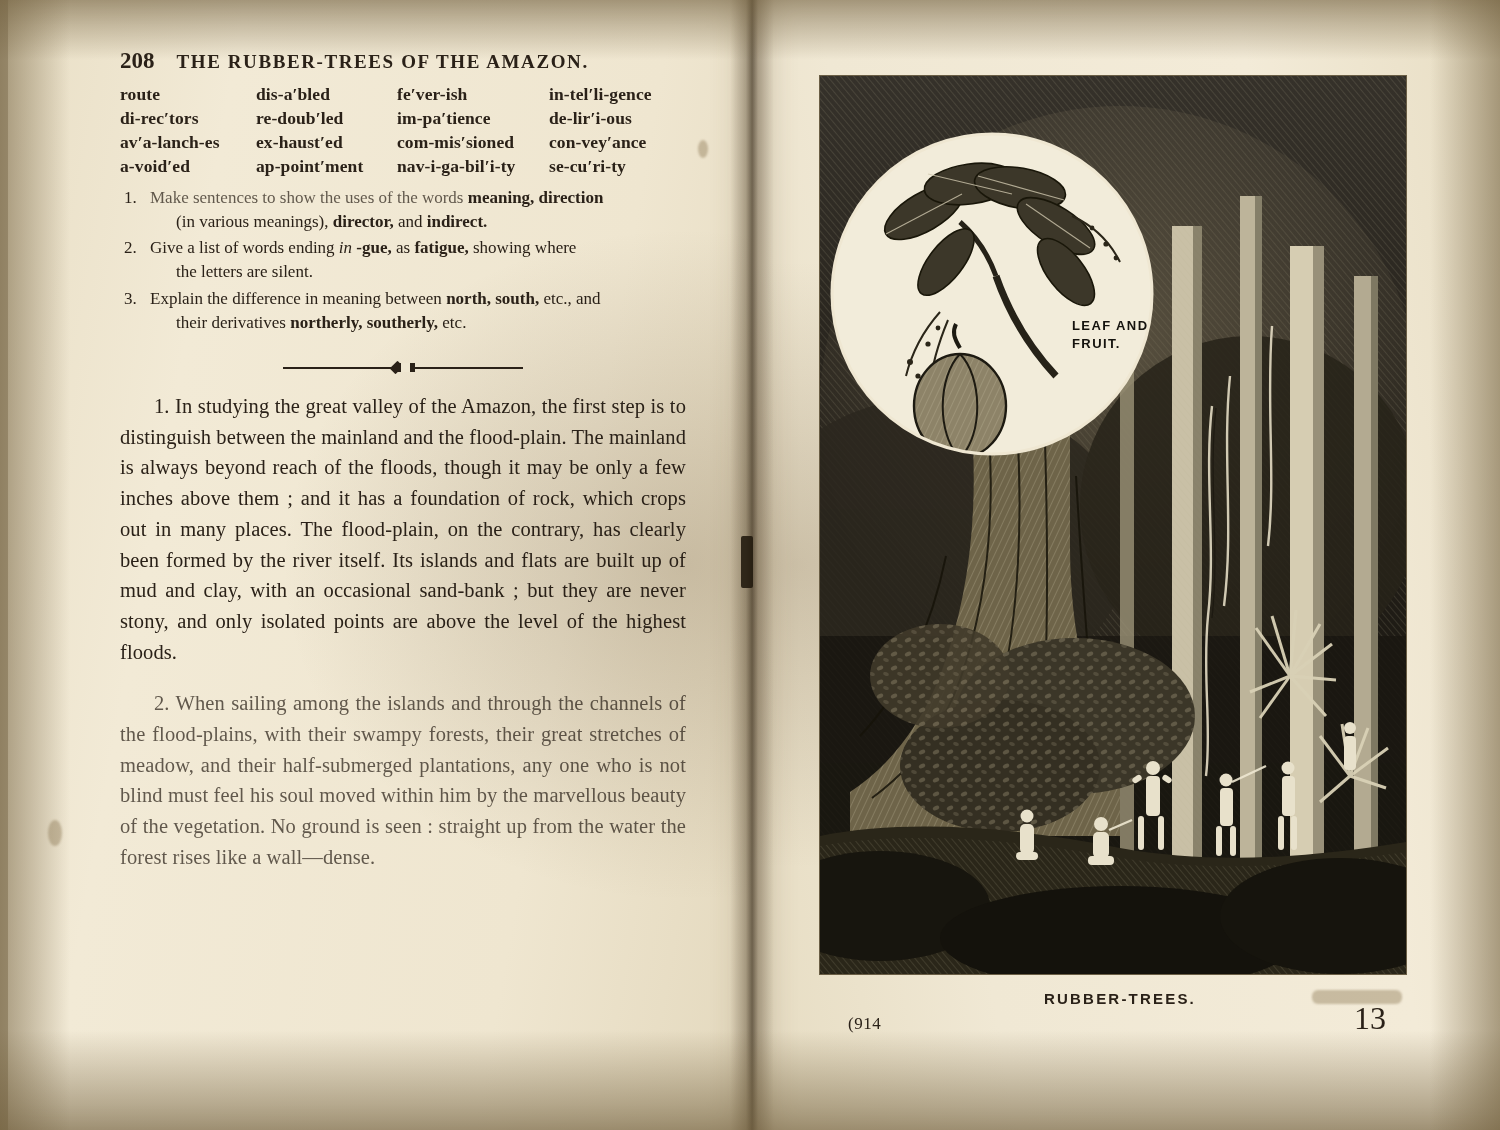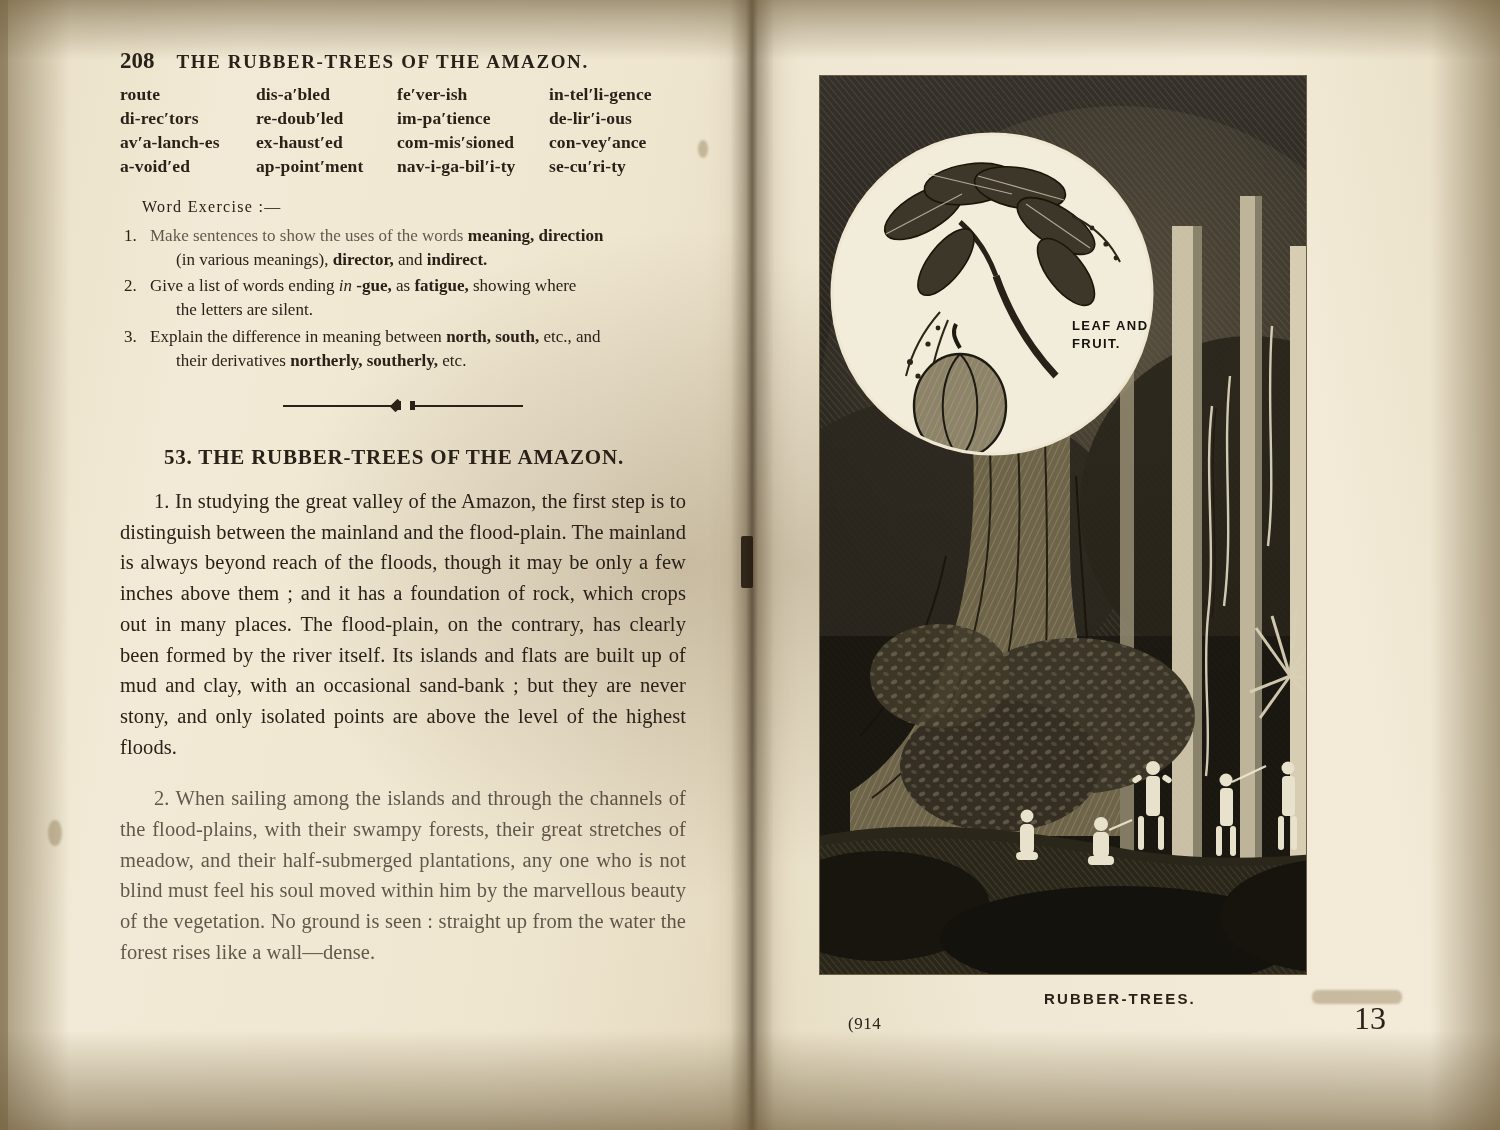--- a/index.html
+++ b/index.html
@@ -218,21 +218,21 @@
 
   
   .rp-inner {
     position: absolute;
     left: 68px;
     top: 76px;
     width: 600px;
   }
   .plate {
     position: relative;
-    width: 486px;
+    width: 586px;
     height: 898px;
     background: #1d1a14;
     overflow: hidden;
     box-shadow: 0 0 0 1px #6a5e45;
   }
   .plate-caption {
     margin-top: 16px;
     text-align: center;
     font-size: 15px;
     letter-spacing: 2.2px;
@@ -307,21 +307,20 @@
           </tr>
           <tr>
             <td>a-void′ed</td>
             <td>ap-point′ment</td>
             <td>nav-i-ga-bil′i-ty</td>
             <td>se-cu′ri-ty</td>
           </tr>
         </tbody>
       </table>
 
-      <div class="exercise-head">Word Exercise :—</div>
 
       <ol class="exercises">
         <li>
           <span class="num">1.</span>
           <span class="faded">Make sentences to show the uses of the words </span><b>meaning, direction</b>
           <span class="cont"><span>(in various meanings), </span><b>director,</b><span> and </span><b>indirect.</b></span>
         </li>
         <li>
           <span class="num">2.</span>
           <span>Give a list of words ending </span><span class="ital">in</span><b> -gue,</b><span> as </span><b>fatigue,</b><span> showing where</span>
@@ -332,21 +331,20 @@
           <span>Explain the difference in meaning between </span><b>north, south,</b><span> etc., and</span>
           <span class="cont"><span>their derivatives </span><b>northerly, southerly,</b><span> etc.</span></span>
         </li>
       </ol>
 
 
       <div class="rule">
         <span class="diamond"></span>
       </div>
 
-      <div class="section-title">53. THE RUBBER-TREES OF THE AMAZON.</div>
 
       <p class="body-par">
         <span class="pnum">1.</span>
         <span>In studying the great valley of the Amazon, the first step is to distinguish between the mainland and the flood-plain.   The mainland is always beyond reach of the floods, though it may be only a few inches above them ; and it has a foundation of rock, which crops out in many places.   The flood-plain, on the contrary, has clearly been formed by the river itself. Its islands and flats are built up of mud and clay, with an occasional sand-bank ; but they are never stony, and only isolated points are above the level of the highest floods.</span>
       </p>
 
       <p class="body-par faded">
         <span class="pnum">2.</span>
         <span>When sailing among the islands and through the channels of the flood-plains, with their swampy forests, their great stretches of meadow, and their half-submerged plantations, any one who is not blind must feel his soul moved within him by the marvellous beauty of the vegetation.   No ground is seen : straight up from the water the forest rises like a wall—dense.</span>
       </p>

